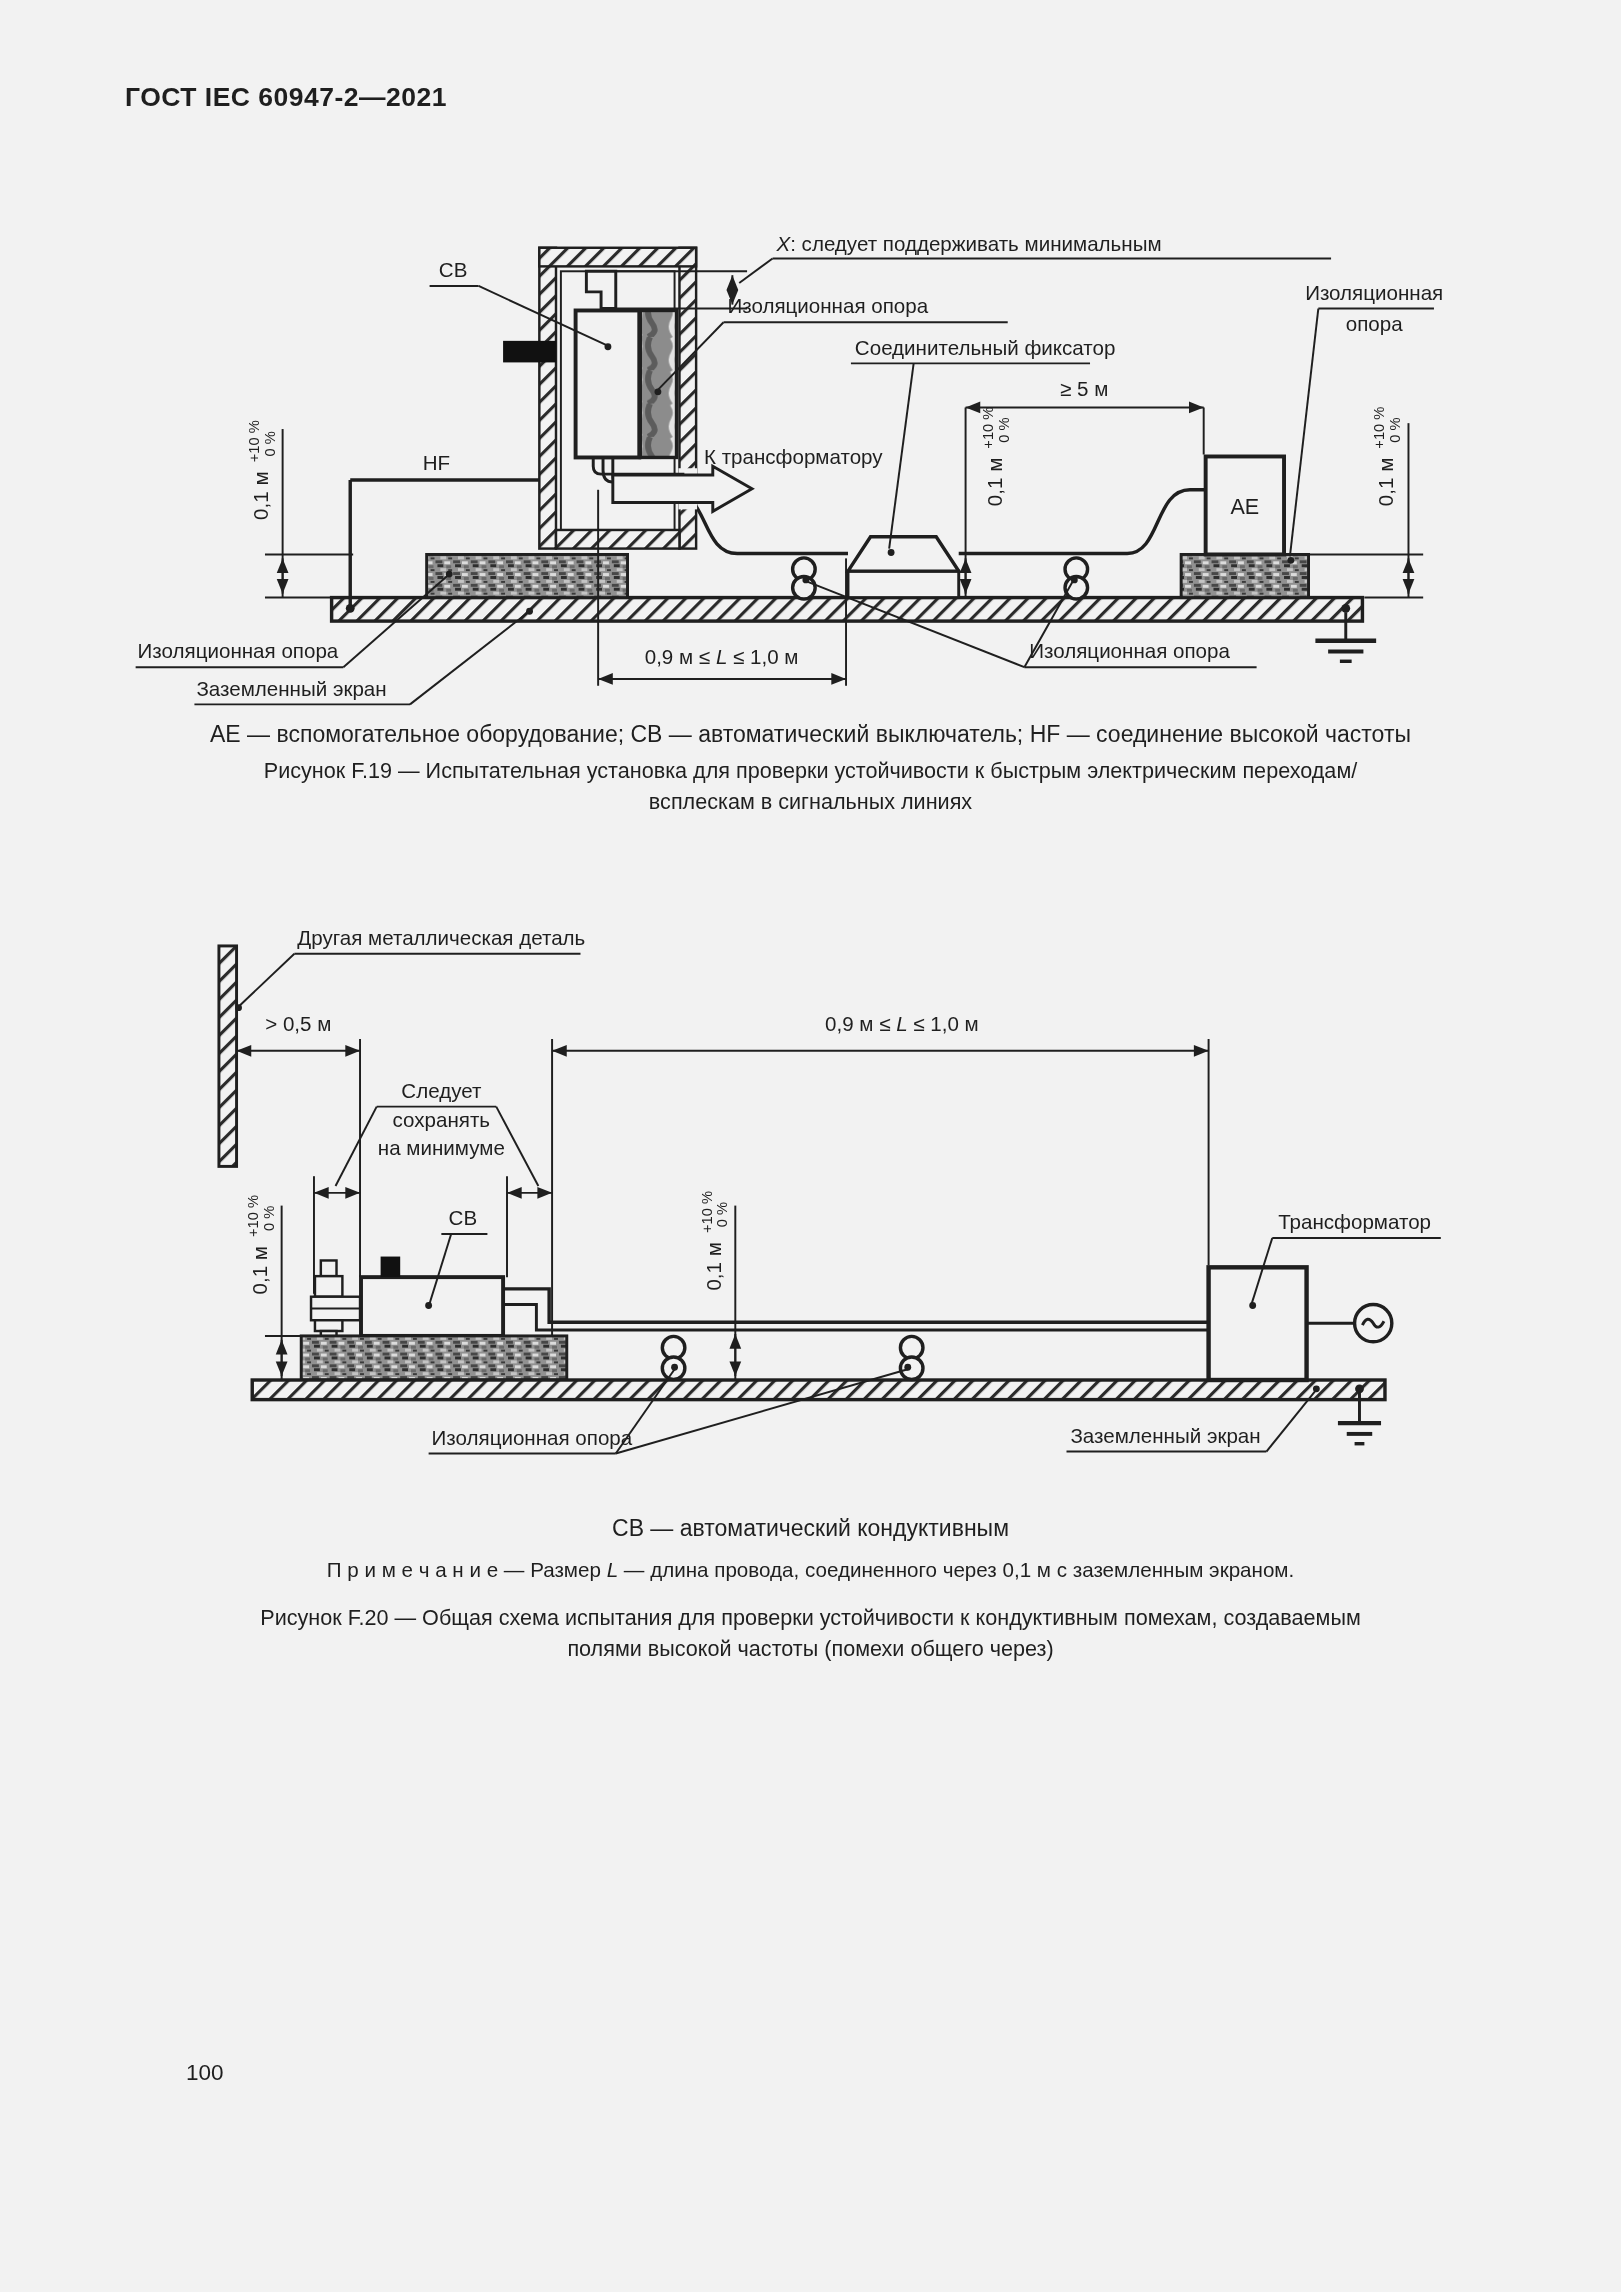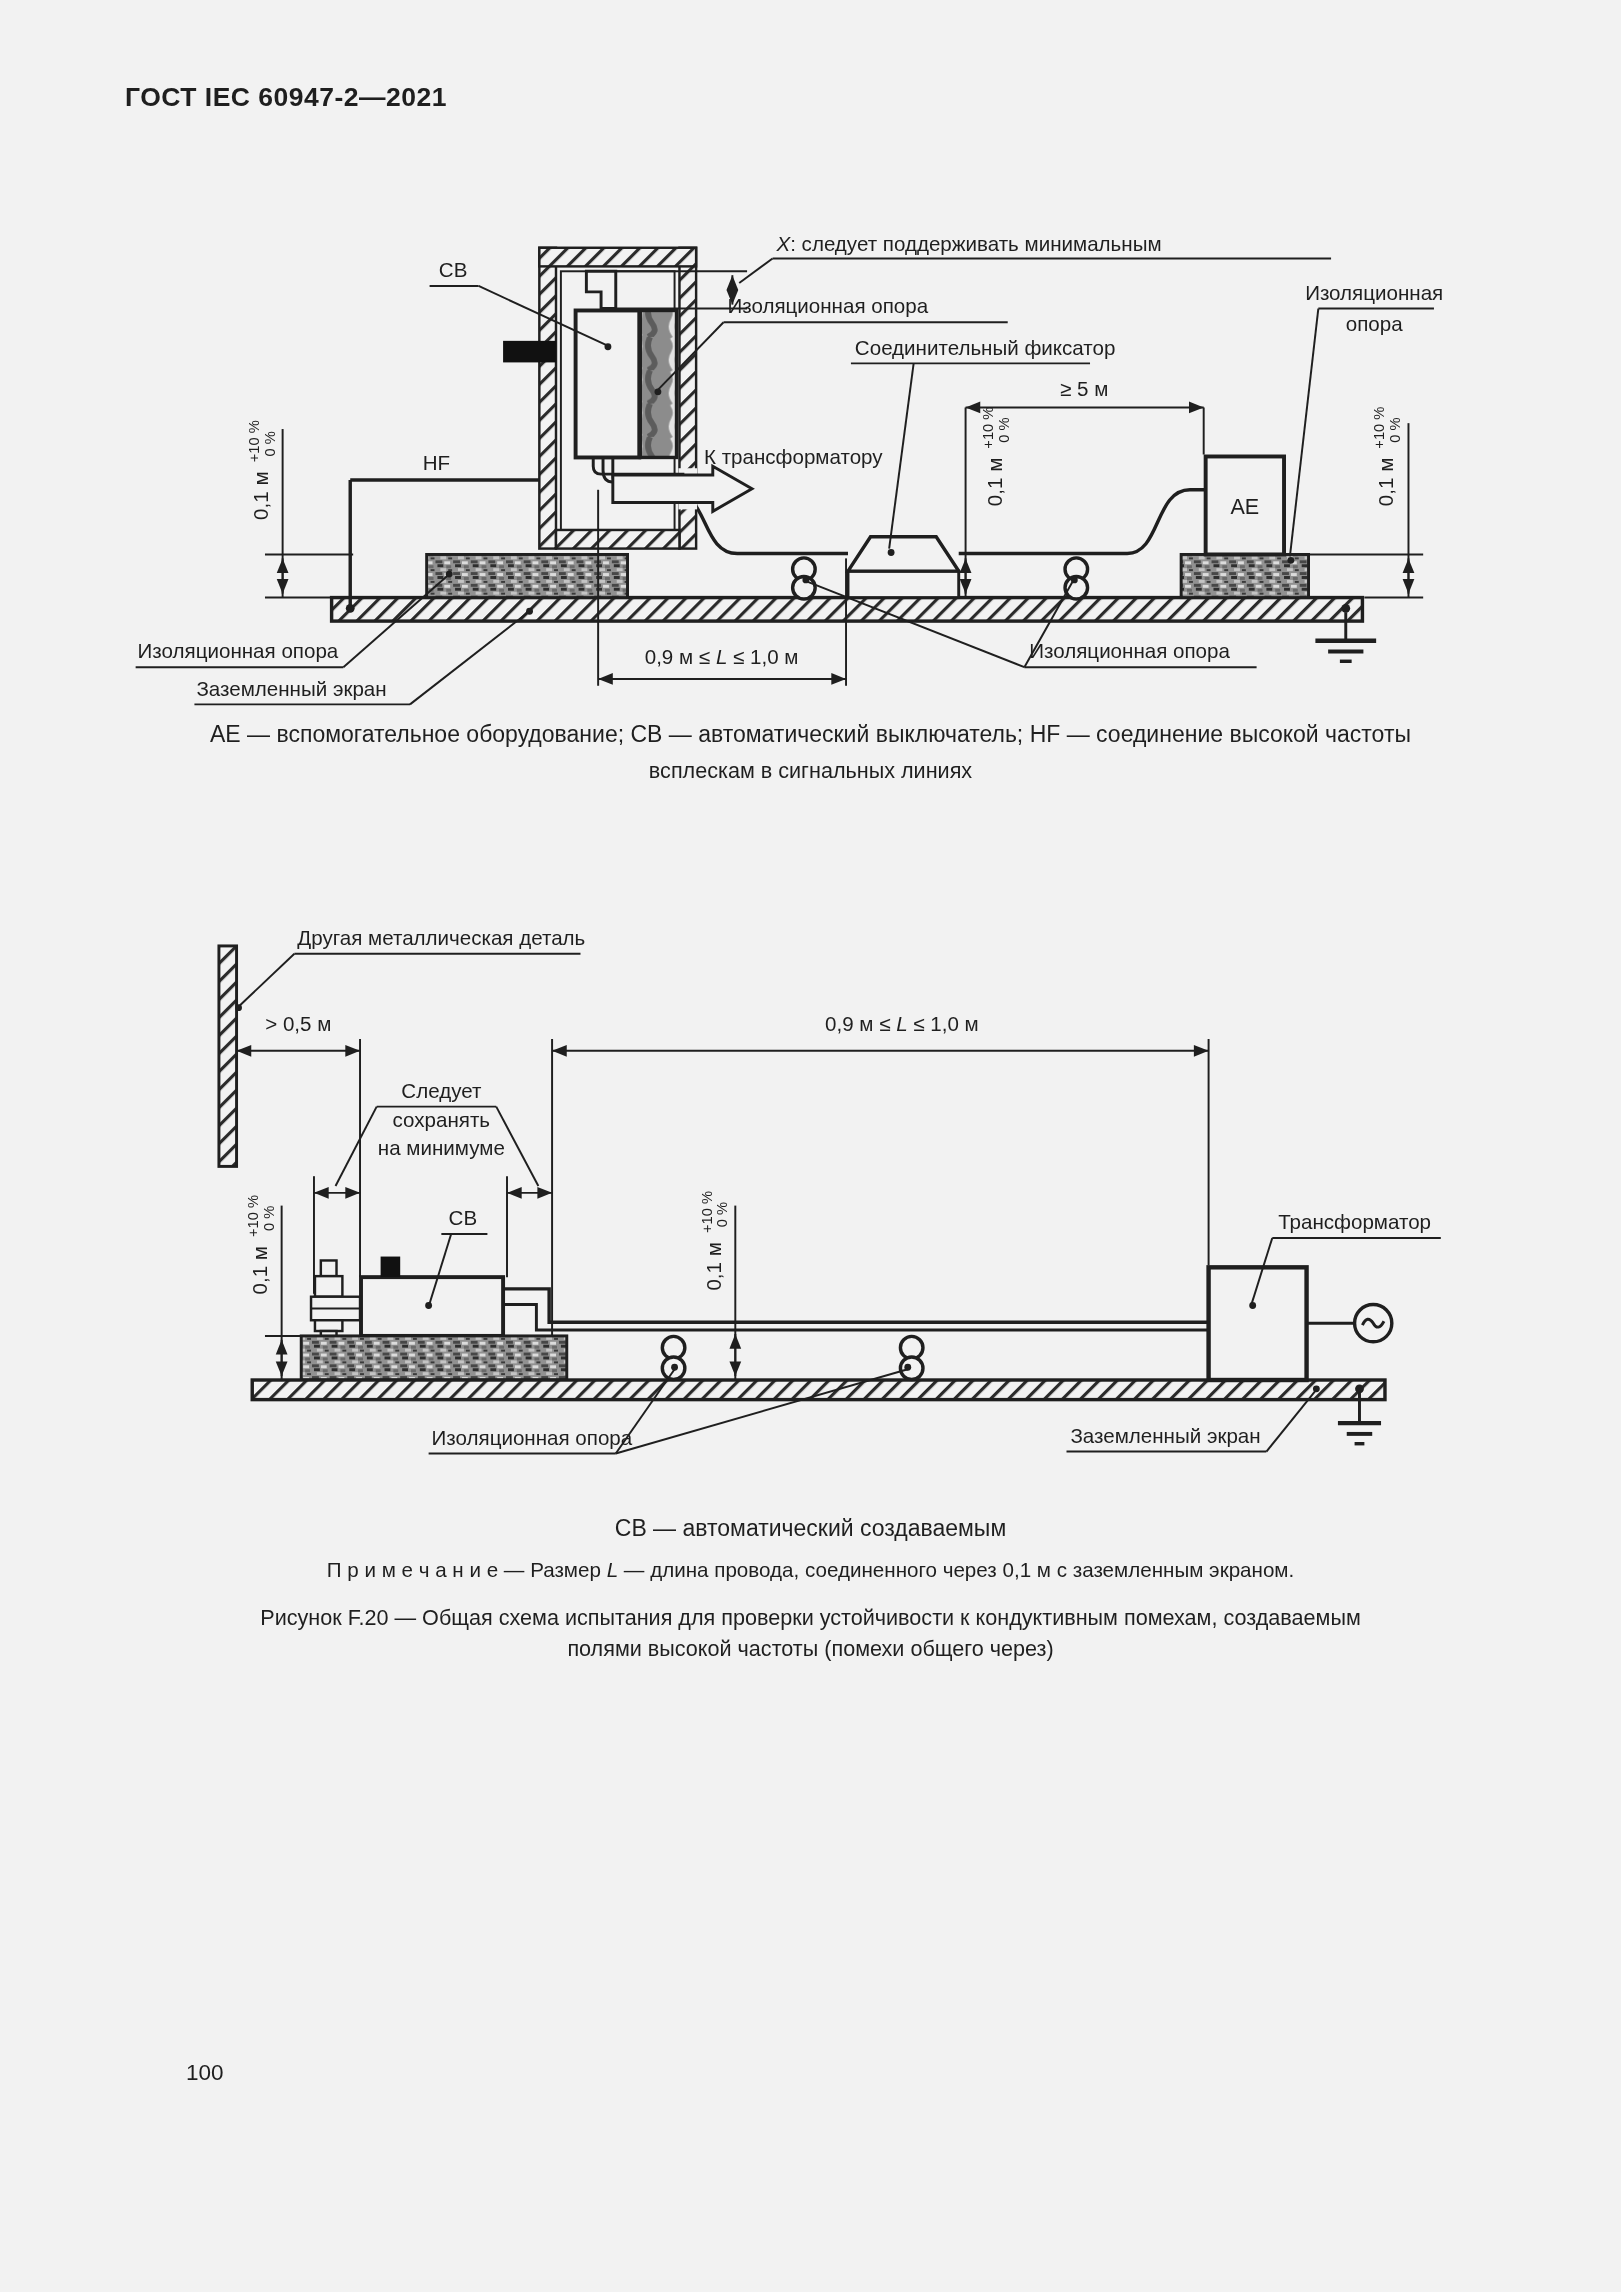--- a/index.html
+++ b/index.html
@@ -221,20 +221,21 @@
     <line x1="925" y1="541" x2="1162" y2="541" stroke="#1f1f1f" stroke-width="2"></line>
     <line x1="925" y1="541" x2="704" y2="454" stroke="#1f1f1f" stroke-width="2"></line>
     <line x1="925" y1="541" x2="974" y2="454" stroke="#1f1f1f" stroke-width="2"></line>
     <circle cx="702" cy="452" r="3.5" fill="#1f1f1f"></circle>
     <circle cx="976" cy="452" r="3.5" fill="#1f1f1f"></circle>
   </g>
 </svg>
 
 <div class="center-row legend-row" style="top:721px;">АЕ — вспомогательное оборудование; СВ — автоматический выключатель; HF — соединение высокой частоты</div>
 <div class="center-row caption-row" style="top:755px;">
+  <span style="display:block">Рисунок F.19 — Испытательная установка для проверки устойчивости к быстрым электрическим переходам/</span>
   <span style="display:block">всплескам в сигнальных линиях</span>
 </div>
 
 <svg style="left:118px;top:882px;" width="1411" height="608" viewBox="0 0 1440 620">
 
   <rect x="103" y="65" width="18" height="225" fill="url(#hatch)" stroke="#1f1f1f" stroke-width="3"></rect>
   <g>
     <text x="183" y="64" class="lbl">Другая металлическая деталь</text>
     <line x1="180" y1="73" x2="472" y2="73" stroke="#1f1f1f" stroke-width="2"></line>
     <line x1="180" y1="73" x2="124" y2="126" stroke="#1f1f1f" stroke-width="2"></line>
@@ -358,21 +359,21 @@
   </g>
 
   <g>
     <text x="972" y="572" class="lbl">Заземленный экран</text>
     <line x1="968" y1="581" x2="1172" y2="581" stroke="#1f1f1f" stroke-width="2"></line>
     <line x1="1172" y1="581" x2="1222" y2="519" stroke="#1f1f1f" stroke-width="2"></line>
     <circle cx="1223" cy="517" r="3.5" fill="#1f1f1f"></circle>
   </g>
 </svg>
 
-<div class="center-row legend-row" style="top:1515px;">СВ — автоматический создаваемым</div>
+<div class="center-row legend-row" style="top:1515px;">СВ — автоматический кондуктивным</div>
 <div class="center-row note-row" style="top:1558px;">
   <span>П р и м е ч а н и е — Размер </span><span class="it">L</span><span> — длина провода, соединенного через 0,1 м с заземленным экраном.</span>
 </div>
 <div class="center-row caption-row" style="top:1602px;">
   <span style="display:block">Рисунок F.20 — Общая схема испытания для проверки устойчивости к кондуктивным помехам, создаваемым</span>
   <span style="display:block">полями высокой частоты (помехи общего через)</span>
 </div>
 
 <div id="page-number" class="abs">100</div>
 

